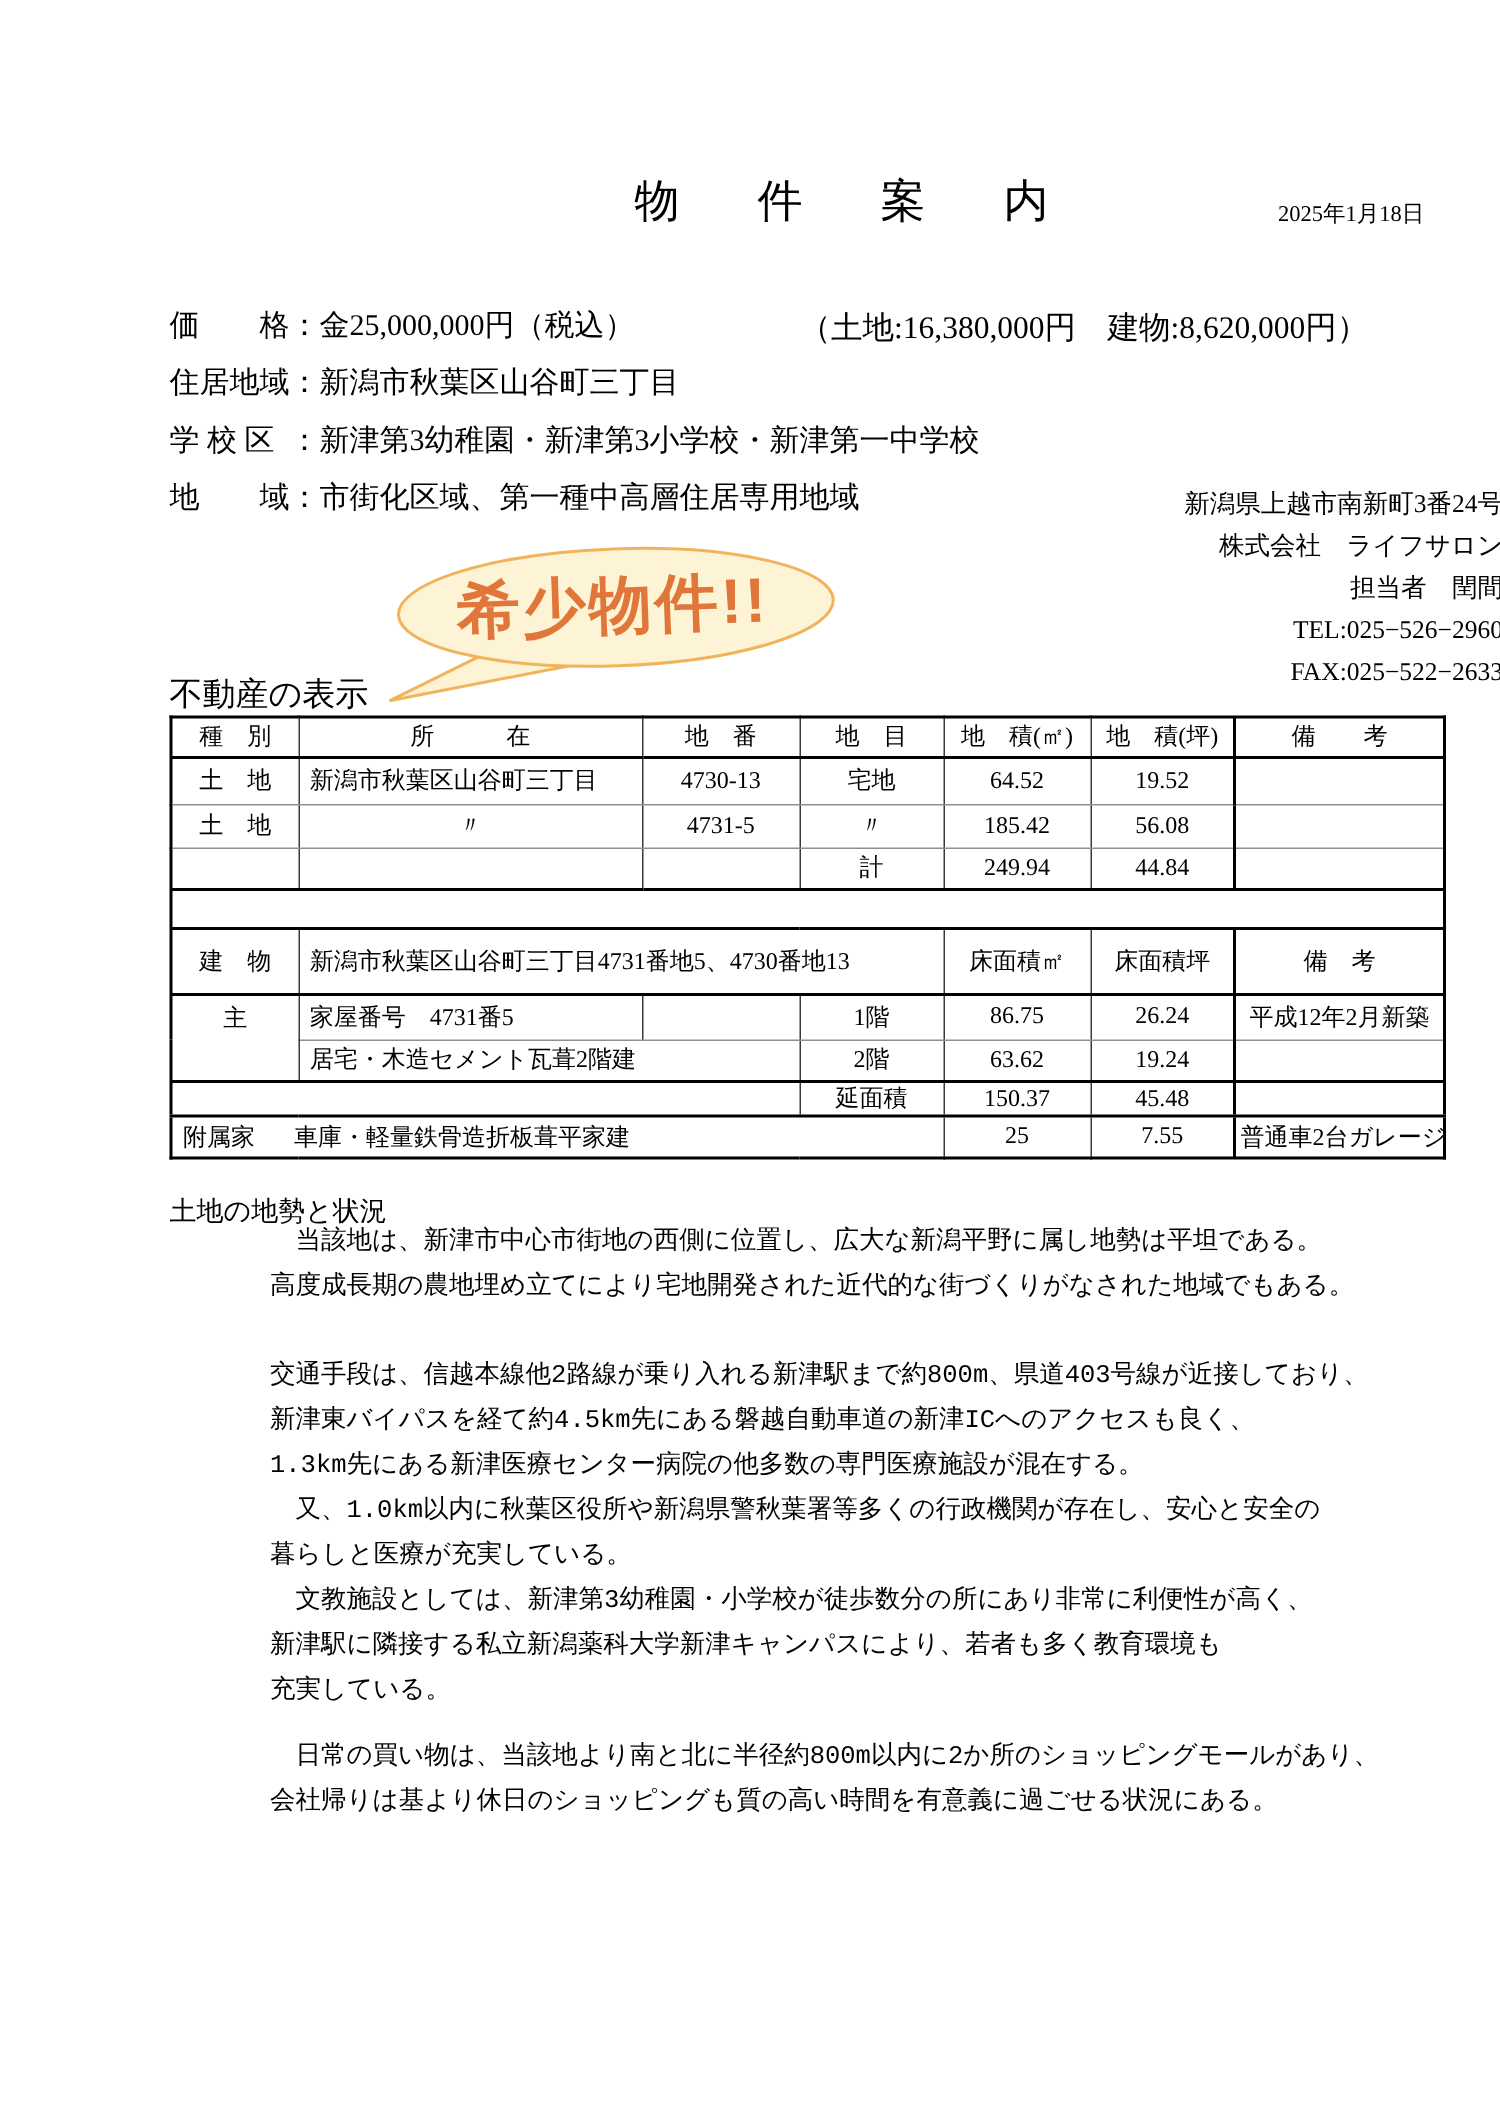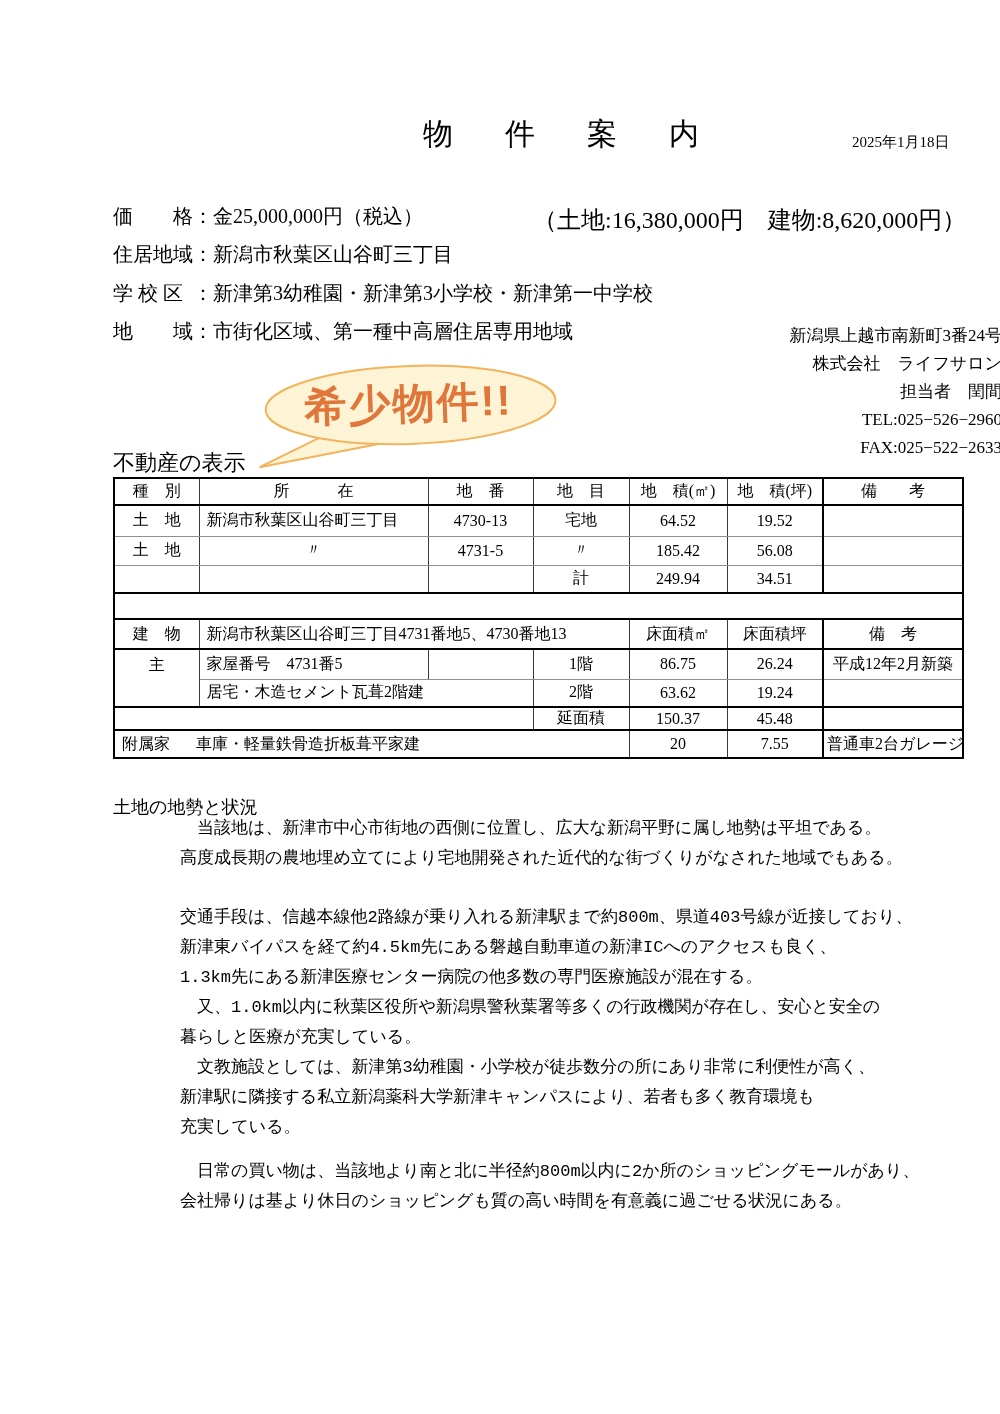--- a/index.html
+++ b/index.html
@@ -14,21 +14,21 @@
   
   .doc-title{
     left:423px;top:114px;font-size:30px;letter-spacing:52px;
     white-space:nowrap;font-weight:500;
   }
   .doc-date{left:852px;top:133px;font-size:15px;white-space:nowrap;}
 
   
   .info-line{left:113px;font-size:20px;white-space:nowrap;}
   .info-line .lbl{display:inline-block;min-width:80px;}
-  .price-detail{left:533px;top:204px;font-size:24px;white-space:nowrap;}
+  .price-detail{left:533px;top:204px;font-size:21px;white-space:nowrap;}
 
   
   .company{right:38px;top:322px;text-align:right;font-size:17px;line-height:28px;white-space:nowrap;}
 
   
   .bubble-wrap{left:256px;top:362px;width:304px;height:110px;transform:rotate(-2deg);}
   .bubble-wrap svg{position:absolute;left:0;top:0;}
   .bubble-text{
     position:absolute;left:10px;top:14px;width:286px;text-align:center;
     font-family:"Liberation Sans","DejaVu Sans",sans-serif;
@@ -140,27 +140,27 @@
         <td>185.42</td>
         <td>56.08</td>
         <td class="bl2"></td>
       </tr>
       <tr style="height:28px">
         <td class="bb2"></td>
         <td class="bb2"></td>
         <td class="bb2"></td>
         <td class="bb2">計</td>
         <td class="bb2">249.94</td>
-        <td class="bb2">34.51</td>
+        <td class="bb2">44.84</td>
         <td class="bb2 bl2"></td>
       </tr>
       <tr style="height:26px">
         <td colspan="7" class="bt2 bb2"></td>
       </tr>
-      <tr style="height:30px">
+      <tr style="height:44px">
         <td class="bb2">建　物</td>
         <td colspan="3" class="bb2 tl">新潟市秋葉区山谷町三丁目4731番地5、4730番地13</td>
         <td class="bb2">床面積㎡</td>
         <td class="bb2">床面積坪</td>
         <td class="bb2 bl2">備　考</td>
       </tr>
       <tr style="height:30px">
         <td rowspan="2" class="rowspan-top">主</td>
         <td class="tl">家屋番号　4731番5</td>
         <td></td>
@@ -180,21 +180,21 @@
         <td colspan="3" class="bt2 bb2"></td>
         <td class="bt2 bb2">延面積</td>
         <td class="bt2 bb2">150.37</td>
         <td class="bt2 bb2">45.48</td>
         <td class="bt2 bb2 bl2"></td>
       </tr>
       <tr style="height:28px">
         <td colspan="4" class="tl">
           <span>附属家</span><span class="annex-desc">車庫・軽量鉄骨造折板葺平家建</span>
         </td>
-        <td>20</td>
+        <td>25</td>
         <td>7.55</td>
         <td class="bl2">普通車2台ガレージ</td>
       </tr>
     </tbody>
       </table>
   </div>
 
   <div class="abs section-label2">土地の地勢と状況</div>
 
   <div class="abs para" style="top:814px">

